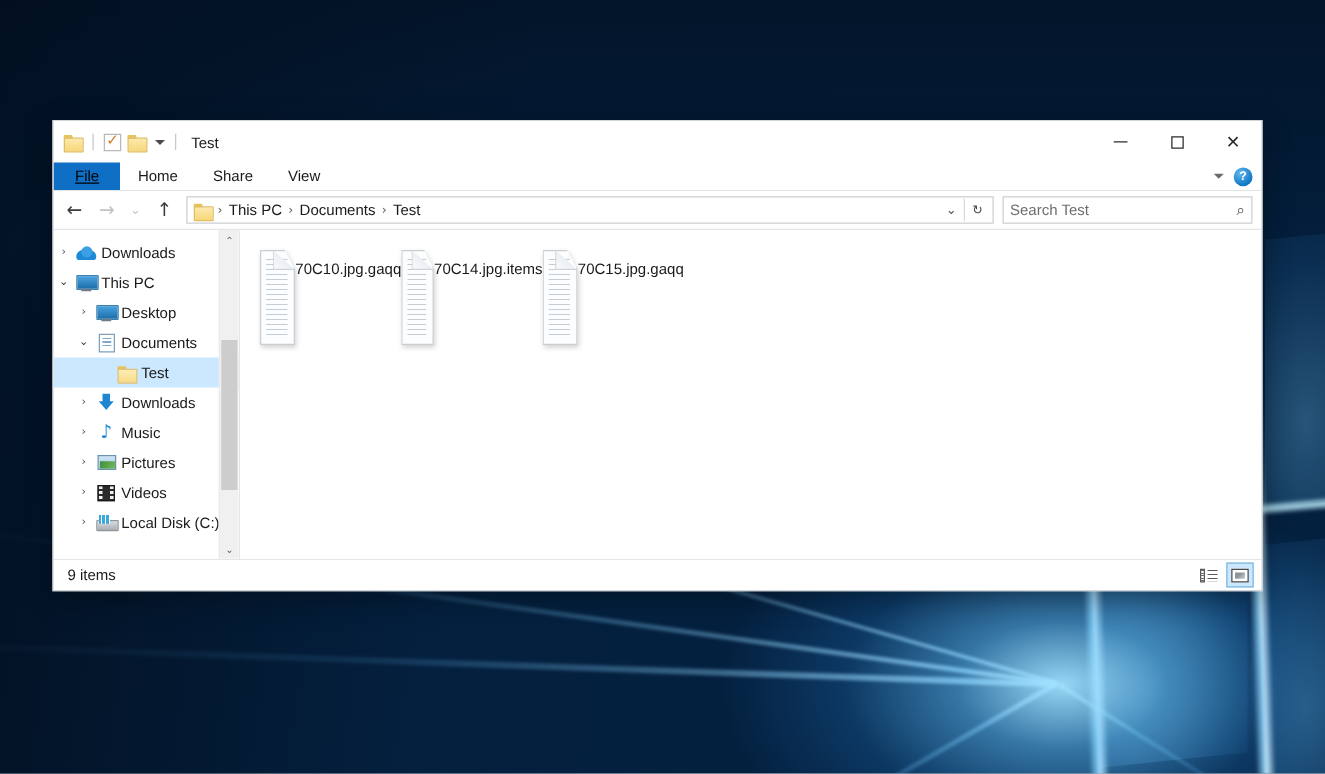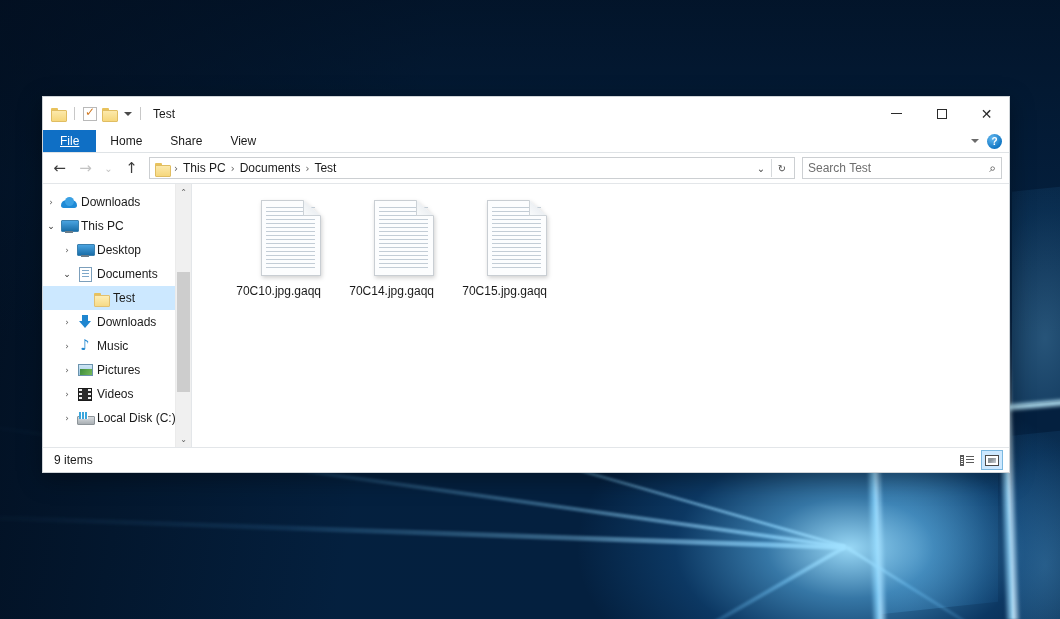--- a/index.html
+++ b/index.html
@@ -113,21 +113,21 @@
   .ribbon {
     height: 23px; flex: none;
     display: flex; align-items: stretch;
     background: #ffffff;
     border-bottom: 1px solid #dfe3e6;
   }
   .rtab {
     padding: 0 14px; font-size: 12px; color: #1a1a1a;
     display: flex; align-items: center; cursor: default;
   }
-  .rtab.file { background: #0f6fc5; color: #ffffff; padding: 0 17px; text-decoration: underline; }
+  .rtab.file { background: #0f6fc5; color: #000000; padding: 0 17px; text-decoration: underline; }
   .ribbon-right { margin-left: auto; display: flex; align-items: center; gap: 8px; padding-right: 7px; }
   .chev-sm {
     width: 0; height: 0;
     border-left: 4px solid transparent; border-right: 4px solid transparent;
     border-top: 4px solid #6b6b6b;
   }
   .help-ico {
     width: 15px; height: 15px; border-radius: 50%;
     background: radial-gradient(circle at 35% 30%, #62b8f0, #1277c4 70%);
     color: #fff; font-size: 10px; font-weight: bold;
@@ -314,21 +314,21 @@
   .pane-split { width: 1px; background: #e3e6e9; flex: none; }
 
   
   .content {
     flex: 1; position: relative; background: #fff;
     padding: 14px 0 0 16px;
   }
   .filegrid { display: flex; flex-wrap: wrap; gap: 0; }
   .file-item {
     width: 113px; padding-top: 2px;
-    display: flex; flex-direction: column; align-items: flex-end;
+    display: flex; flex-direction: row; align-items: flex-start;
   }
   .file-ico {
     width: 60px; height: 76px; position: relative;
     filter: drop-shadow(1px 2px 2px rgba(0,0,0,.18));
   }
   .file-ico .sheet {
     position: absolute; inset: 0;
     background: #fcfdfe;
     border: 1px solid #c9ced3;
     clip-path: polygon(0 0, 70% 0, 100% 21%, 100% 100%, 0 100%);
@@ -564,21 +564,21 @@
                 <div class="fold"></div>
               </div>
               <div class="file-name">70C10.jpg.gaqq</div>
             </div>
             <div class="file-item">
               <div class="file-ico">
                 <div class="sheet"></div>
                 <div class="lines"></div>
                 <div class="fold"></div>
               </div>
-              <div class="file-name">70C14.jpg.gaqq</div>
+              <div class="file-name">70C14.jpg.items</div>
             </div>
             <div class="file-item">
               <div class="file-ico">
                 <div class="sheet"></div>
                 <div class="lines"></div>
                 <div class="fold"></div>
               </div>
               <div class="file-name">70C15.jpg.gaqq</div>
             </div>
           </div>

